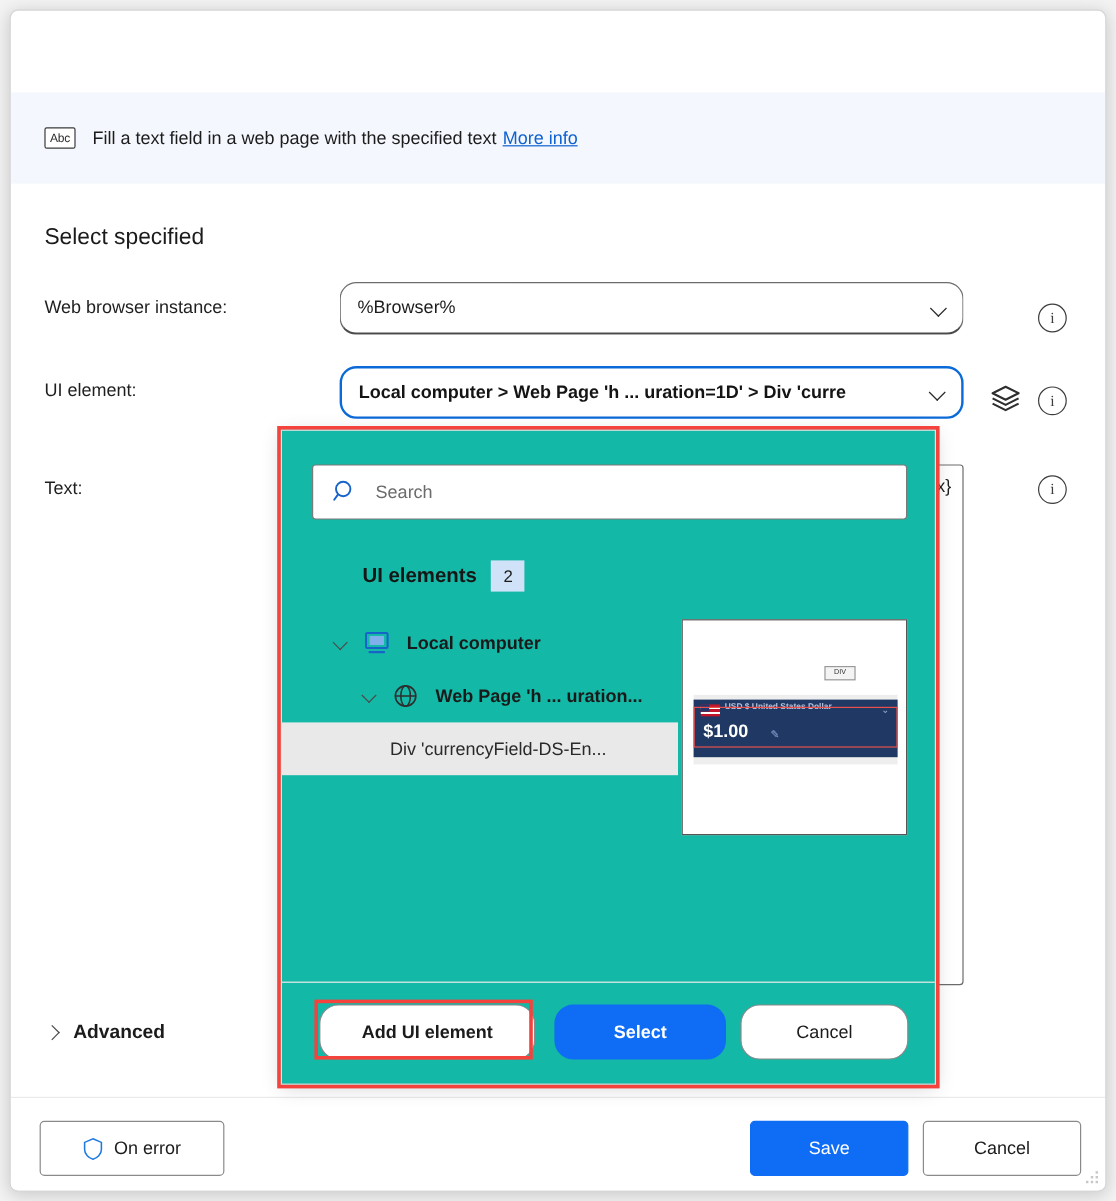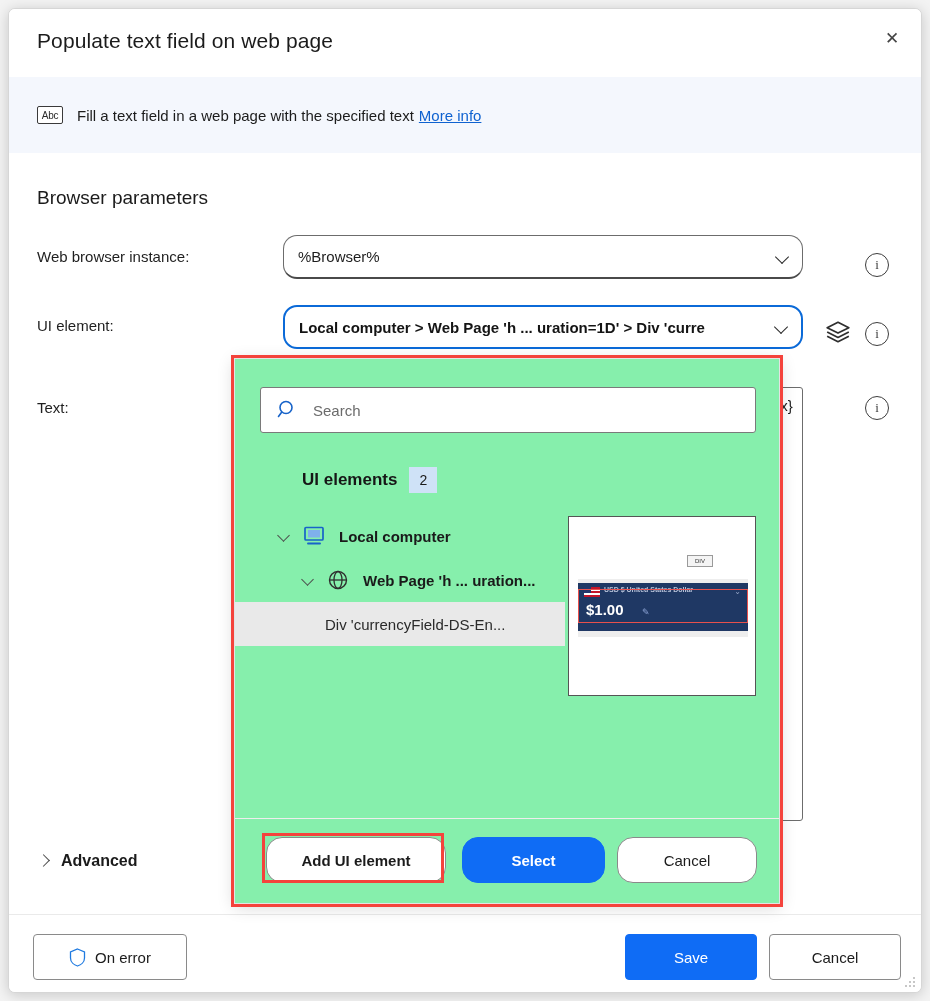--- a/index.html
+++ b/index.html
@@ -216,21 +216,21 @@
     z-index: 40;
   }
   #red-outer { left: 222px; top: 346px; width: 552px; height: 552px; }
   #red-add   { left: 253px; top: 824px; width: 182px; height: 50px; }
 
   
   #picker {
     position: absolute;
     left: 225px; top: 349px;
     width: 546px; height: 546px;
-    background: #86efac;
+    background: #14b8a6;
     border: 1px solid #e3e3e3;
     box-shadow: 0 3px 16px rgba(0,0,0,0.16);
     z-index: 30;
   }
 
   #search-box {
     position: absolute; left: 25px; top: 28px;
     width: 496px; height: 46px;
     border: 1px solid #7a7a7a;
     border-radius: 3px;
@@ -358,32 +358,28 @@
   #pbtn-add    { left: 31px;  top: 478px; width: 180px; height: 46px; font-weight: bold; }
   #pbtn-select { left: 227px; top: 478px; width: 143px; height: 46px;
                  background: #0f6cf5; border-color: #0f6cf5; color: #fff; font-weight: bold; }
   #pbtn-cancel { left: 382px; top: 478px; width: 140px; height: 46px; }
 </style>
 </head>
 <body>
 
 <div id="dialog">
 
-  <div id="titlebar">
-    <div id="dialog-title">Populate text field on web page</div>
-    <button id="close-btn">✕</button>
-  </div>
 
   <div id="banner">
     <div id="abc-icon">Abc</div>
     <span id="banner-text">Fill a text field in a web page with the specified text</span>
     <a id="more-info-link">More info</a>
   </div>
 
-  <div id="section-title">Browser parameters</div>
+  <div id="section-title">Select specified</div>
 
   <div class="row-label" id="lbl-browser">Web browser instance:</div>
   <div class="combo" id="combo-browser">
     <span class="combo-val">%Browser%</span>
     <span class="chev"></span>
   </div>
   <div class="info-icon" id="info-browser">i</div>
 
   <div class="row-label" id="lbl-uielem">UI element:</div>
   <div class="combo" id="combo-uielem">

